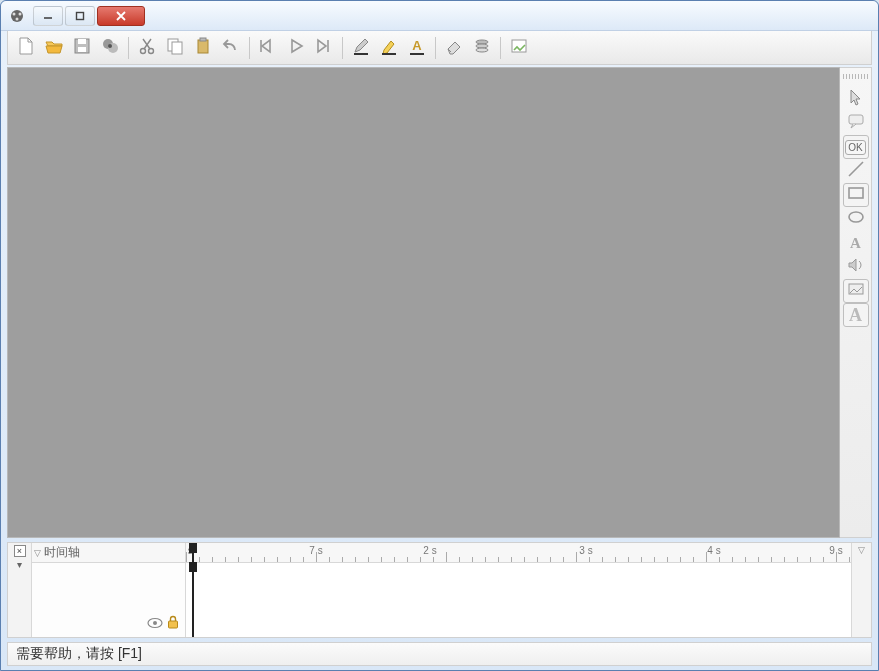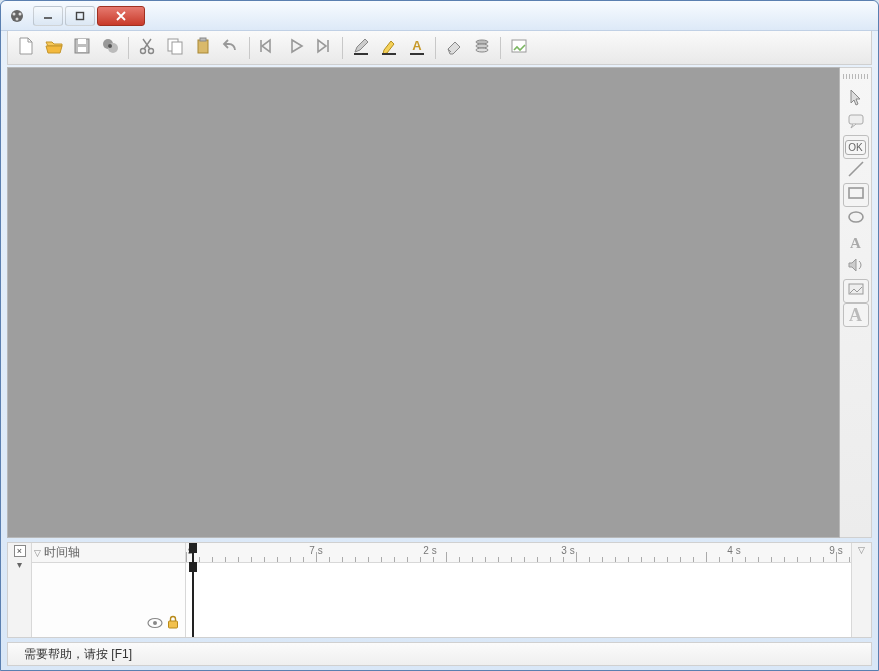--- a/index.html
+++ b/index.html
@@ -173,22 +173,22 @@
 }
 .tl-right .tri { font-size:9px; color:#888; }
 
 
 .statusbar {
   height: 24px;
   margin: 4px 6px 4px 6px;
   border: 1px solid #d0d0d0;
   background: linear-gradient(#fbfbfb,#efefef);
   display:flex; align-items:center;
-  font-size:12px; color:#333;
-  padding: 0 16px;
+  font-size:14px; color:#333;
+  padding: 0 8px;
 }
 </style>
 </head>
 <body>
 
 <div class="window">
 
   <div class="titlebar">
     <span class="app-icon">
       <svg width="16" height="16" viewBox="0 0 16 16">
@@ -452,32 +452,32 @@
           <div class="tick" style="height: 5px; left: 403px;"></div>
           <div class="tick" style="height: 5px; left: 416px;"></div>
           <div class="tick" style="height: 5px; left: 429px;"></div>
           <div class="tick" style="height: 5px; left: 442px;"></div>
           <div class="tick" style="height: 5px; left: 455px;"></div>
           <div class="tick" style="height: 5px; left: 468px;"></div>
           <div class="tick" style="height: 5px; left: 481px;"></div>
           <div class="tick" style="height: 5px; left: 494px;"></div>
           <div class="tick" style="height: 5px; left: 507px;"></div>
           <div class="tick" style="height: 10px; left: 390px;"></div>
-          <div class="label" style="left: 382px;">3 s</div>
+          <div class="label" style="left: 400px;">3 s</div>
           <div class="tick" style="height: 5px; left: 533px;"></div>
           <div class="tick" style="height: 5px; left: 546px;"></div>
           <div class="tick" style="height: 5px; left: 559px;"></div>
           <div class="tick" style="height: 5px; left: 572px;"></div>
           <div class="tick" style="height: 5px; left: 585px;"></div>
           <div class="tick" style="height: 5px; left: 598px;"></div>
           <div class="tick" style="height: 5px; left: 611px;"></div>
           <div class="tick" style="height: 5px; left: 624px;"></div>
           <div class="tick" style="height: 5px; left: 637px;"></div>
           <div class="tick" style="height: 10px; left: 520px;"></div>
-          <div class="label" style="left: 548px;">4 s</div>
+          <div class="label" style="left: 528px;">4 s</div>
           <div class="tick" style="height: 5px; left: 663px;"></div>
           <div class="tick" style="height: 10px; left: 650px;"></div>
           <div class="label" style="left: 650px;">9 s</div>
           <div style="position: absolute; left: 6px; top: 0px; bottom: 0px; width: 2px; background: rgb(34, 34, 34);"></div>
           <div style="position: absolute; left: 3px; top: 0px; width: 8px; height: 10px; background: rgb(34, 34, 34);"></div>
         </div>
       <div class="tl-track-area">
         <div class="tl-playhead" id="playhead" style="left: 6px;">
           <div class="head"></div>
         </div>

